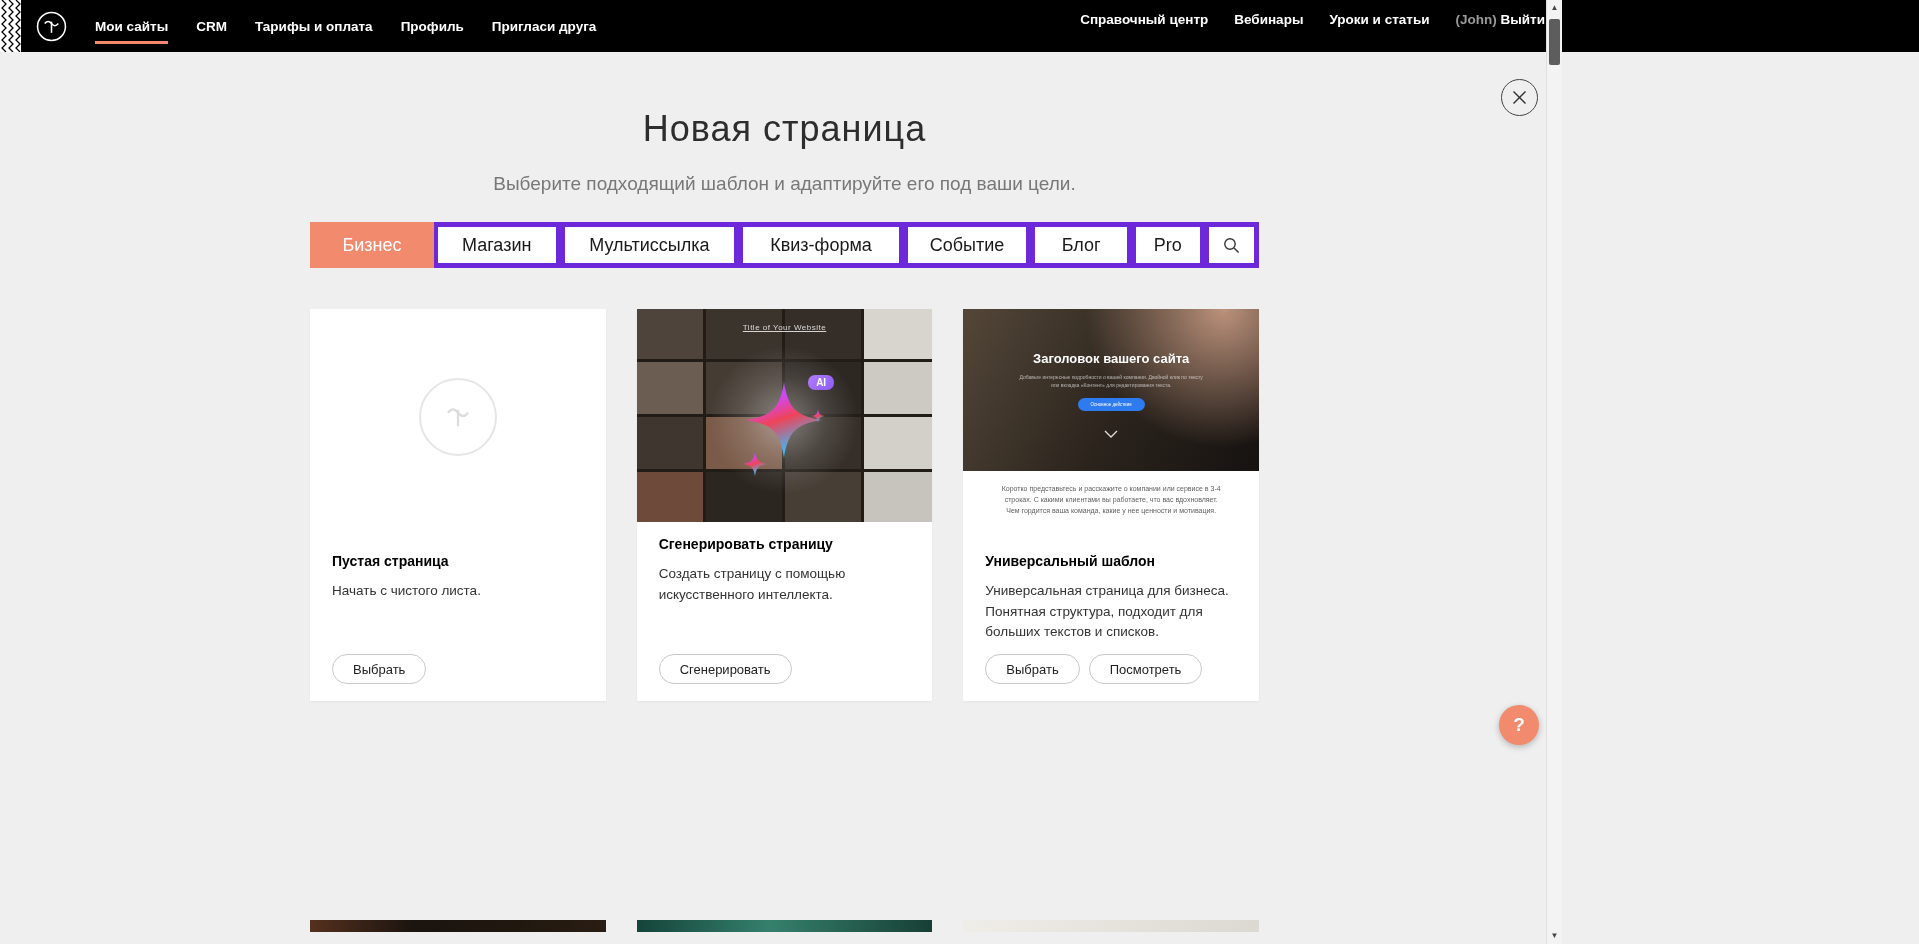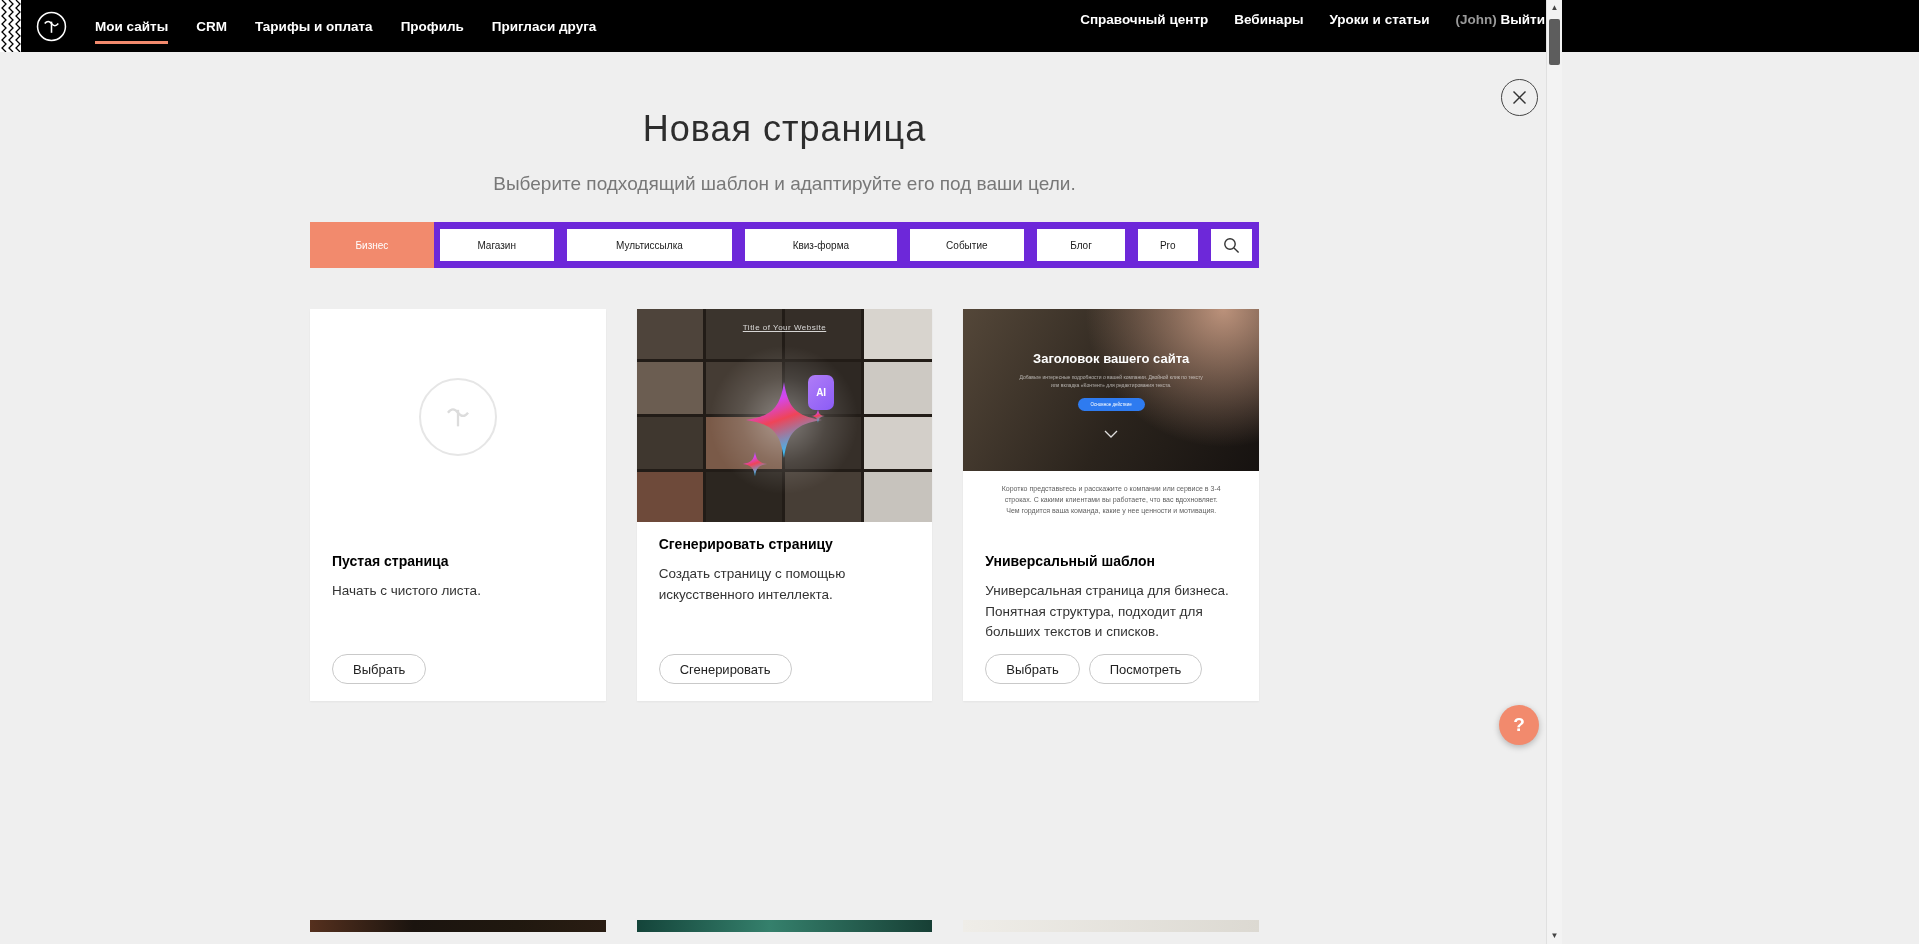--- a/index.html
+++ b/index.html
@@ -36,23 +36,23 @@
   .container { width: 949px; margin-left: 310px; }
 
   h1.page-title {
     margin-top: 56px; text-align:center; font-size: 36px; font-weight: 300;
     letter-spacing: 1px; color:#2d2d2d; line-height:1.15;
   }
   .subtitle { margin-top: 24px; text-align:center; font-size: 19px; color:#787878; font-weight:300; }
 
   .tabs { display:flex; margin-top: 27px; }
   .tab {
-    height:46px; background:#fff; border:7px solid #6d28d9; margin-left:-1px;
+    height:46px; background:#fff; border:5px solid #6d28d9; margin-left:-1px;
     display:flex; align-items:center; justify-content:center;
-    font-size:10px; color:#1a1a1a; cursor:pointer; position:relative;
+    font-size:18px; color:#1a1a1a; cursor:pointer; position:relative;
   }
   .tab:first-child { margin-left:0; }
   .tab.active { background: var(--accent, #f28a6d); border-color: var(--accent, #f28a6d); color:#fff; z-index:2; }
   .tab:nth-child(1){ width:128px; } .tab:nth-child(2){ width:132px; }
   .tab:nth-child(3){ width:186px;text-align:right; } .tab:nth-child(4){ width:171px; }
   .tab:nth-child(5){ width:133px; } .tab:nth-child(6){ width:105px; }
   .tab:nth-child(7){ width:76px;  } .tab:nth-child(8){ width:57px; }
 
   .cards { display:grid; grid-template-columns:repeat(3,1fr); gap:31px; margin-top:41px; }
   .card { background:#fff; height:392px; display:flex; flex-direction:column; box-shadow:0 1px 2px rgba(0,0,0,.05); cursor:pointer; }
@@ -86,21 +86,21 @@
   .mosaic i:nth-child(13){background:#6e4a3a;} .mosaic i:nth-child(14){background:#2c2620;}
   .mosaic i:nth-child(15){background:#473e36;} .mosaic i:nth-child(16){background:#c7c3bd;}
   .mosaic-title { position:absolute; top:14px; left:0; width:100%; text-align:center;
     font-size:8px; letter-spacing:.5px; color:rgba(255,255,255,.8);text-decoration:underline; }
   .glow { position:absolute; left:50%; top:52%; width:150px; height:150px; transform:translate(-50%,-50%);
     border-radius:50%;
     background:radial-gradient(circle, rgba(255,255,255,.38) 0%, rgba(255,255,255,.12) 40%, transparent 70%); }
   .ai-star { position:absolute; left:50%; top:52%; transform:translate(-50%,-50%); }
   .ai-badge { position:absolute; left:58%; top:31%;
     background:linear-gradient(135deg,#b07df7,var(--ai-badge,#8b5cf6));
-    color:#fff; font-size:10px; font-weight:bold; padding:12px 8px; border-radius:7px; }
+    color:#fff; font-size:10px; font-weight:bold; padding:2px 8px; border-radius:7px; }
 
   
   .tpl-photo {
     height:162px;
     background: radial-gradient(circle at 88% 0%, rgba(214,166,140,.85), transparent 45%),
                 linear-gradient(120deg,#544739,#2b241d 55%,#161210);
     display:flex; flex-direction:column; align-items:center;
   }
   .tpl-head { margin-top:42px; font-size:13px; font-weight:bold; color:#fff; }
   .tpl-sub { margin-top:7px; font-size:5px; line-height:1.6; color:rgba(255,255,255,.6);

